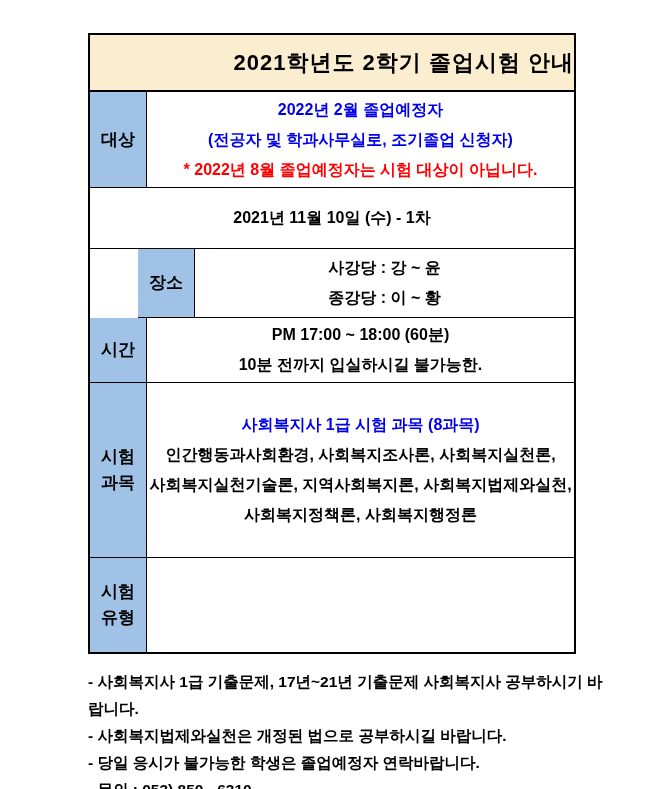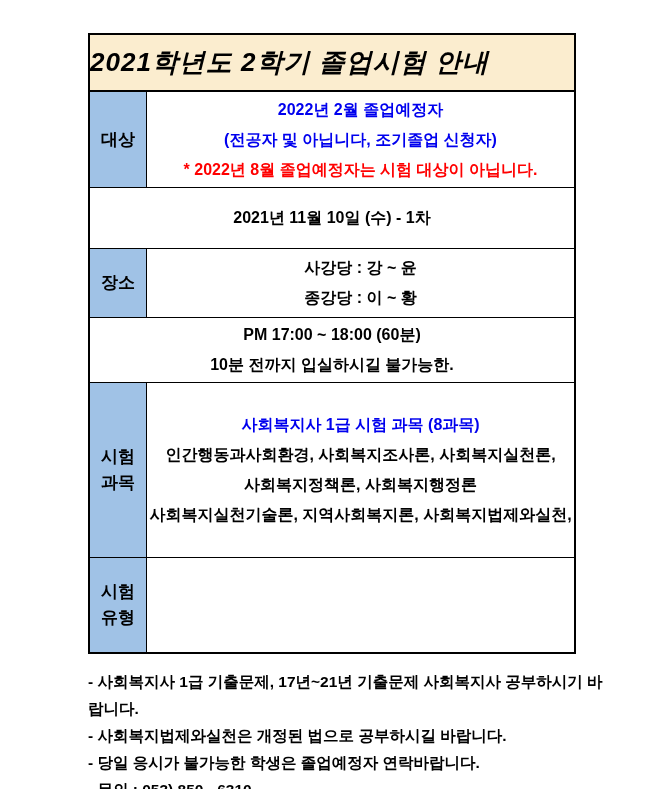--- a/index.html
+++ b/index.html
@@ -25,24 +25,23 @@
     width: 488px;
     border: 2px solid var(--border, #000);
     box-sizing: border-box;
   }
   .title-row {
     height: 55px;
     background: var(--title-bg, #FBEDCF);
     border-bottom: 2px solid var(--border, #000);
     display: flex;
     align-items: center;
-    justify-content: flex-start;
-    font-size: 26px;
+    justify-content: flex-end;
+    font-size: 22px;
     letter-spacing: 1px;
-    font-style: italic;
   }
   .row {
     display: flex;
     border-bottom: 1px solid var(--border, #000);
     box-sizing: border-box;
   }
   .row:last-child { border-bottom: none; }
   .hcell {
     width: 57px;
     flex: 0 0 57px;
@@ -64,21 +63,21 @@
     align-items: center;
     justify-content: center;
     text-align: left;
     font-size: 16px;
   }
   .line { line-height: 30px; }
   .blue { color: var(--blue, #0000EE); }
   .red  { color: var(--red, #FF0000); }
   .row-target   { height: 96px; }
   .row-datetime { height: 61px; }
-  .row-place    { height: 69px; }
+  .row-place    { height: 69px; margin-left: 48px; }
   .row-time     { height: 65px; }
   .row-subjects { height: 175px; }
   .row-format   { height: 94px; }
   .notes {
     position: absolute;
     left: 88px;
     top: 668px;
     width: 520px;
     font-size: 15.5px;
     line-height: 27px;
@@ -92,54 +91,55 @@
   <div class="exam-table">
 
     <div class="title-row">
       <span>2021학년도 2학기 졸업시험 안내</span>
     </div>
 
     <div class="row row-target">
       <div class="hcell">대상</div>
       <div class="ccell">
         <div class="line blue">2022년 2월 졸업예정자</div>
-        <div class="line blue">(전공자 및 아닙니다, 조기졸업 신청자)</div>
+        <div class="line blue">(전공자 및 학과사무실로, 조기졸업 신청자)</div>
         <div class="line red">* 2022년 8월 졸업예정자는 시험 대상이 아닙니다.</div>
       </div>
     </div>
 
     <div class="row row-datetime">
       <div class="ccell">
         <div class="line">2021년 11월 10일 (수) - 1차</div>
       </div>
     </div>
 
     <div class="row row-place">
       <div class="hcell">장소</div>
       <div class="ccell">
         <div class="line">사강당 : 강 ~ 윤</div>
         <div class="line">종강당 : 이 ~ 황</div>
       </div>
     </div>
 
     <div class="row row-time">
+      <div class="hcell">시간</div>
       <div class="ccell">
         <div class="line">PM 17:00 ~ 18:00 (60분)</div>
         <div class="line">10분 전까지 입실하시길 불가능한.</div>
       </div>
     </div>
 
     <div class="row row-subjects">
       <div class="hcell">시험
 과목</div>
       <div class="ccell">
         <div class="line blue">사회복지사 1급 시험 과목 (8과목)</div>
         <div class="line">인간행동과사회환경, 사회복지조사론, 사회복지실천론,</div>
+        <div class="line">사회복지실천기술론, 지역사회복지론, 사회복지법제와실천,</div>
         <div class="line">사회복지정책론, 사회복지행정론</div>
-        <div class="line">사회복지실천기술론, 지역사회복지론, 사회복지법제와실천,</div>
       </div>
     </div>
 
     <div class="row row-format">
       <div class="hcell">시험
 유형</div>
     </div>
 
   </div>
 

